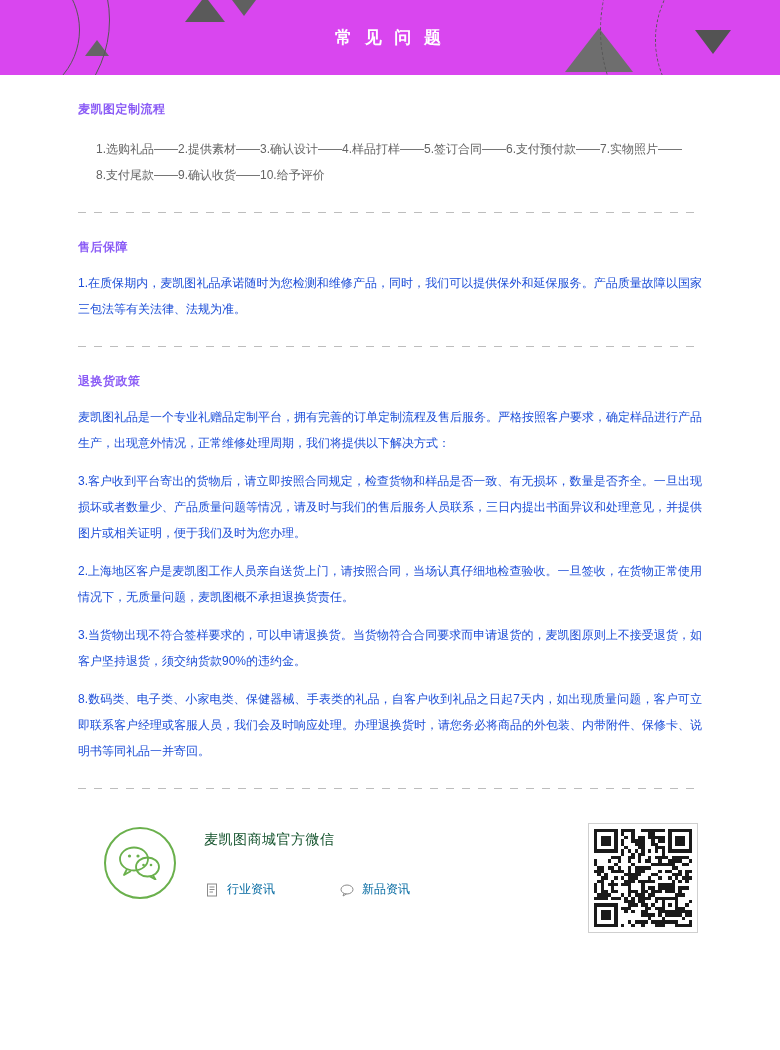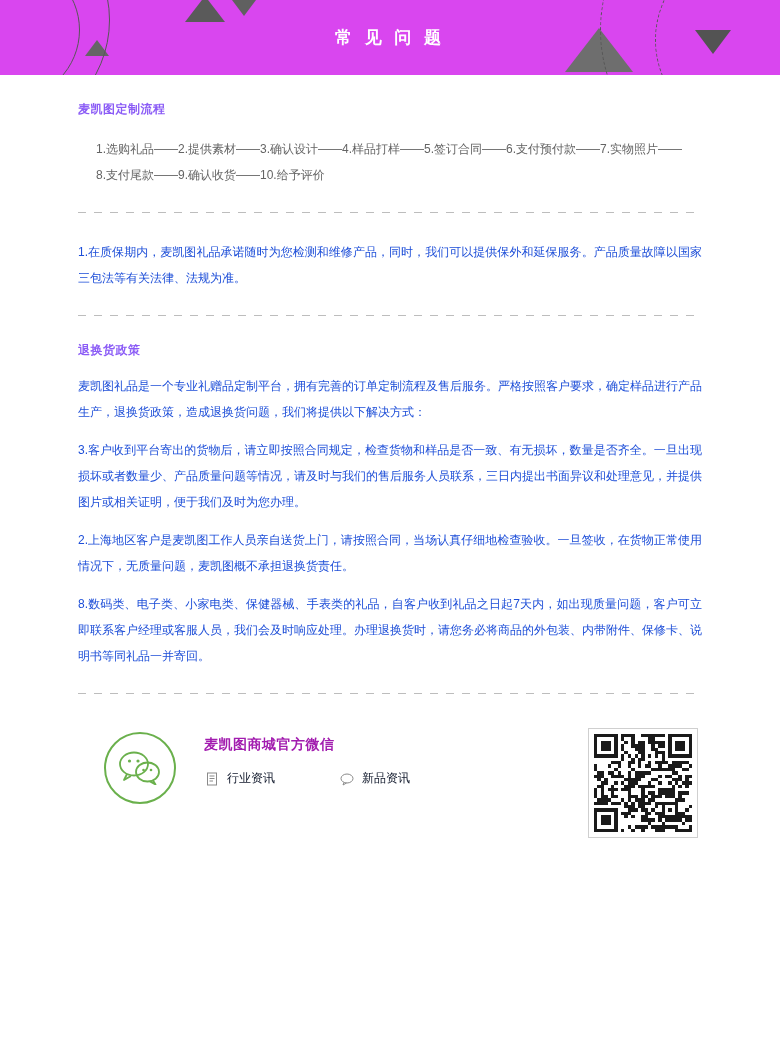--- a/index.html
+++ b/index.html
@@ -121,36 +121,36 @@
     margin-left: 26px;
     margin-top: 4px;
   }
   .footer-mid {
     flex: 1 1 auto;
     padding-left: 28px;
     padding-top: 8px;
   }
   .footer-title {
     font-size: 14px;
-    font-weight: bold;
-    color: #a21caf;
-    margin-bottom: 16px;
+    font-weight: normal;
+    color: #14532d;
+    margin-bottom: 32px;
     letter-spacing: .5px;
   }
   .footer-links {
     display: flex;
     flex-wrap: wrap;
     width: 270px;
   }
   .flink {
     width: 135px;
     display: flex;
     align-items: center;
     font-size: 12px;
-    color: #0f172a;
+    color: #0369a1;
     margin-bottom: 14px;
   }
   .flink .ico {
     width: 15px;
     height: 15px;
     margin-right: 8px;
     color: #8a8a8a;
     display: inline-flex;
     align-items: center;
     justify-content: center;
@@ -185,29 +185,31 @@
 
 <div class="content">
 
   <div class="section">
     <div class="section-title">麦凯图定制流程</div>
     <p class="flow">1.选购礼品——2.提供素材——3.确认设计——4.样品打样——5.签订合同——6.支付预付款——7.实物照片——8.支付尾款——9.确认收货——10.给予评价</p>
   </div>
   <div class="divider"></div>
 
   <div class="section">
+    <div class="section-title">售后保障</div>
     <p class="para">1.在质保期内，麦凯图礼品承诺随时为您检测和维修产品，同时，我们可以提供保外和延保服务。产品质量故障以国家三包法等有关法律、法规为准。</p>
   </div>
   <div class="divider"></div>
 
   <div class="section">
     <div class="section-title">退换货政策</div>
-    <p class="para">麦凯图礼品是一个专业礼赠品定制平台，拥有完善的订单定制流程及售后服务。严格按照客户要求，确定样品进行产品生产，退换货政策，造成退换货问题，我们将提供以下解决方式：</p>
+    <p class="para">麦凯图礼品是一个专业礼赠品定制平台，拥有完善的订单定制流程及售后服务。严格按照客户要求，确定样品进行产品生产，出现意外情况，正常维修处理周期，我们将提供以下解决方式：</p>
     <p class="para">3.客户收到平台寄出的货物后，请立即按照合同规定，检查货物和样品是否一致、有无损坏，数量是否齐全。一旦出现损坏或者数量少、产品质量问题等情况，请及时与我们的售后服务人员联系，三日内提出书面异议和处理意见，并提供图片或相关证明，便于我们及时为您办理。</p>
     <p class="para">2.上海地区客户是麦凯图工作人员亲自送货上门，请按照合同，当场认真仔细地检查验收。一旦签收，在货物正常使用情况下，无质量问题，麦凯图概不承担退换货责任。</p>
+    <p class="para">3.当货物出现不符合签样要求的，可以申请退换货。当货物符合合同要求而申请退货的，麦凯图原则上不接受退货，如客户坚持退货，须交纳货款90%的违约金。</p>
     <p class="para">8.数码类、电子类、小家电类、保健器械、手表类的礼品，自客户收到礼品之日起7天内，如出现质量问题，客户可立即联系客户经理或客服人员，我们会及时响应处理。办理退换货时，请您务必将商品的外包装、内带附件、保修卡、说明书等同礼品一并寄回。</p>
   </div>
   <div class="divider"></div>
 </div>
 
 <div class="footer">
 
   <div class="wechat-badge">
     <svg width="42" height="34" viewBox="0 0 42 34" aria-hidden="true">
       <ellipse cx="15" cy="13" rx="14" ry="11.5" fill="none" stroke="#6ab04c" stroke-width="1.8"></ellipse>

